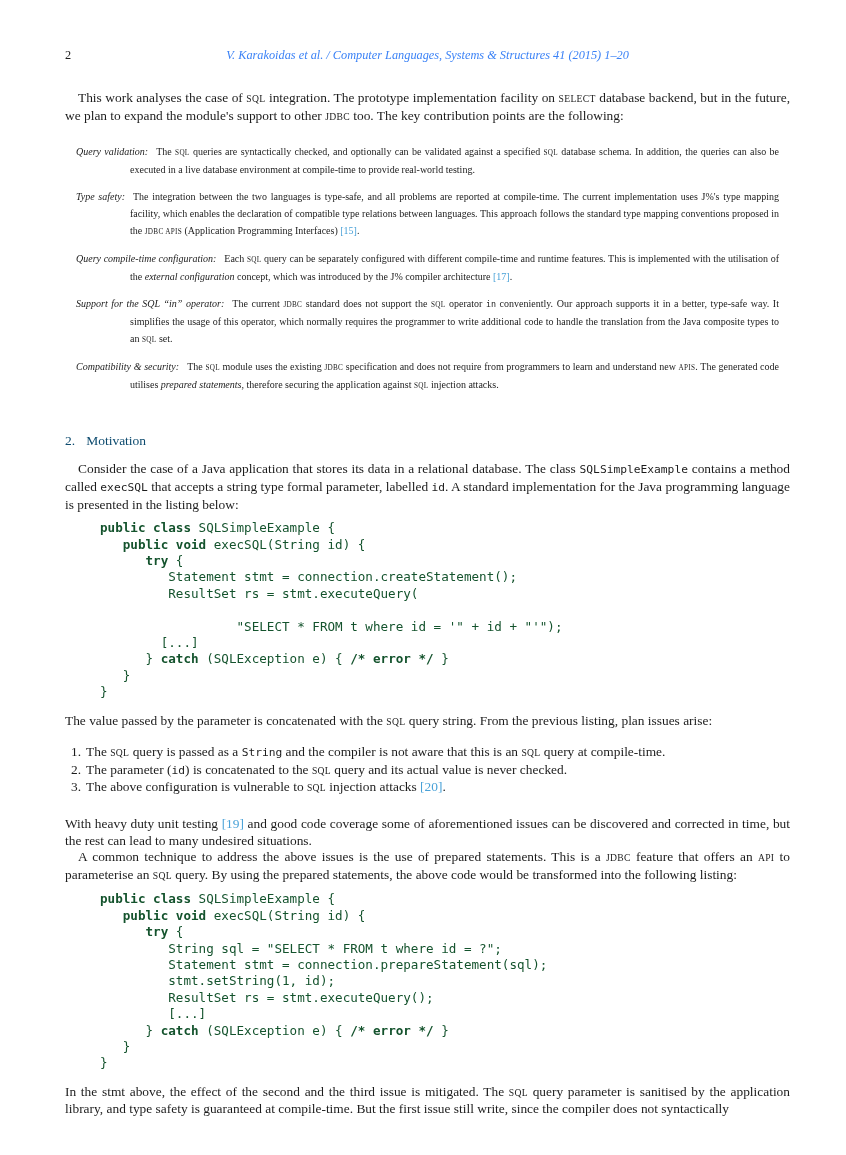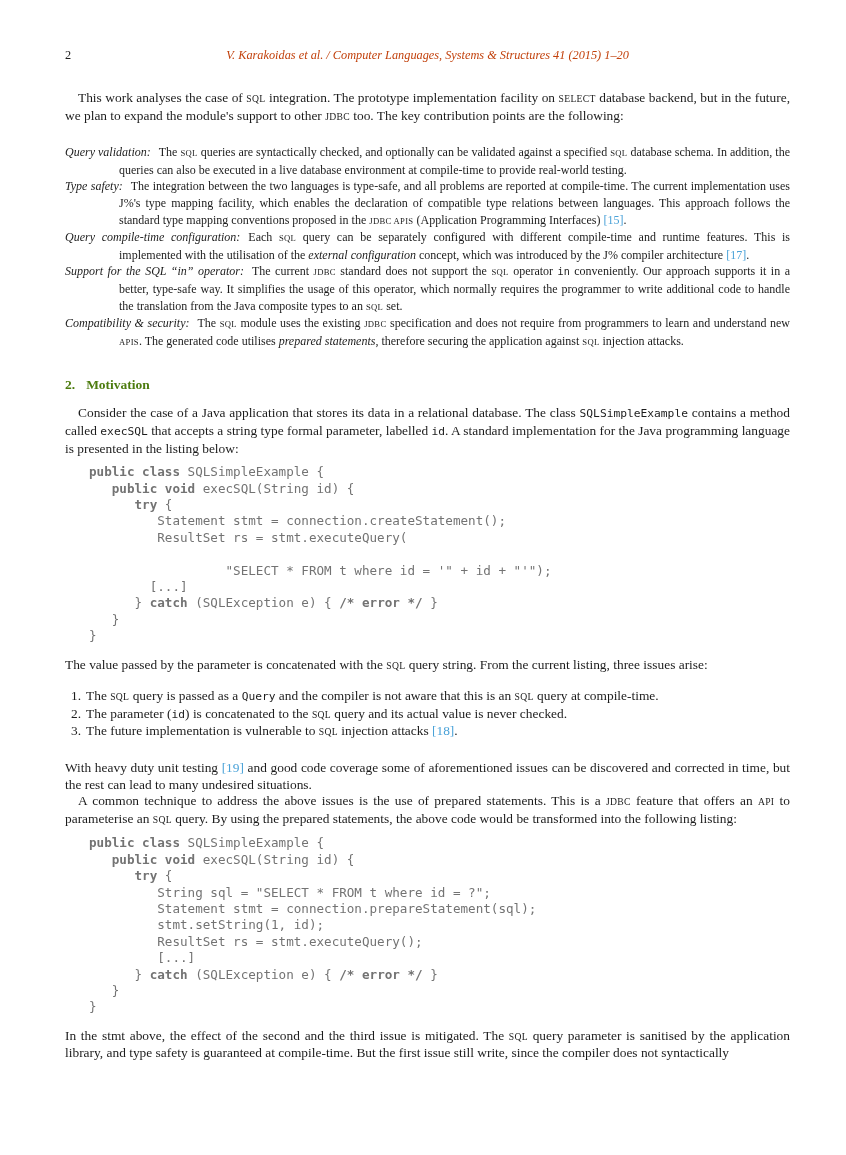--- a/index.html
+++ b/index.html
@@ -7,56 +7,56 @@
     width: 846px; height: 1155px; overflow: hidden;
     font-family: "Liberation Serif", serif;
     color: #1c1c1c;
     -webkit-font-smoothing: antialiased;
   }
   .page { padding: 48px 56px 0 65px; box-sizing: border-box; width: 846px; }
 
   
   .pagehead { position: relative; font-size: 12.3px; line-height: 14px; margin-bottom: 28px; }
   .pnum { position: absolute; left: 0; top: 0; font-style: normal; }
-  .ptitle { display: block; text-align: center; font-style: italic; color: #c2410c; }
+  .ptitle { display: block; text-align: center; font-style: italic; color: #3b82f6; }
 
   
   .para {
     font-size: 13.4px; line-height: 16.6px; text-align: justify;
     margin: 0; color: #1c1c1c;
   }
   .para.indent { text-indent: 13px; }
   .gap-md { margin-top: 19px; }
   .gap-sm { margin-top: 12px; }
 
   
   .sc { font-size: 72%; letter-spacing: 0.3px; }
   .it { font-style: italic; }
   .bd { font-weight: bold; }
   .code { font-family: "DejaVu Sans Mono", monospace; font-size: 84%; }
   .ref { color: #4aa2d8; }
 
   
   .deflist { margin-top: 19px; }
   .defitem {
-    font-size: 12px; line-height: 16.6px; text-align: justify;
-    padding-left: 54px; text-indent: -54px; margin: 0;
+    font-size: 10px; line-height: 16.6px; text-align: justify;
+    padding-left: 54px; text-indent: -54px; margin: 11px;
   }
   .term { font-style: italic; }
   .termgap { display: inline-block; width: 8px; }
 
   
-  .sechead { margin-top: 27px; font-size: 13.5px; font-weight: bold; color: #4d7c0f; }
+  .sechead { margin-top: 39px; font-size: 13.5px; font-weight: normal; color: #0c4a6e; }
   .sechead .secnum { margin-right: 11px; }
 
   
   .listing {
-    margin: 7px 0 0 24px; padding: 0;
+    margin: 7px 0 0 35px; padding: 0;
     font-family: "DejaVu Sans Mono", monospace;
-    font-size: 12.6px; line-height: 16.4px; color: #737373;
+    font-size: 12.6px; line-height: 16.4px; color: #14532d;
   }
   .codeline { white-space: pre; }
 
   
   .numlist { margin: 14px 0 0 6px; padding: 0; list-style: none; }
   .numlist li {
     font-size: 13.4px; line-height: 16.6px; text-align: justify;
     padding-left: 18px; text-indent: -18px;
   }
   .linum { margin-right: 5px; }
@@ -90,26 +90,26 @@
       <span class="term">Compatibility &amp; security:</span><span class="termgap"></span><span><span>The </span><span class="sc">SQL</span><span> module uses the existing </span><span class="sc">JDBC</span><span> specification and does not require from programmers to learn and understand new </span><span class="sc">APIS</span><span>. The generated code utilises </span><span class="it">prepared statements</span><span>, therefore securing the application against </span><span class="sc">SQL</span><span> injection attacks.</span></span>
     </div>
   </section>
 
   <h2 class="sechead"><span class="secnum">2.</span><span>Motivation</span></h2>
 
   <p class="para indent" style="margin-top: 12px;"><span>Consider the case of a Java application that stores its data in a relational database. The class </span><span class="code">SQLSimpleExample</span><span> contains a method called </span><span class="code">execSQL</span><span> that accepts a string type formal parameter, labelled </span><span class="code">id</span><span>. A standard implementation for the Java programming language is presented in the listing below:</span></p>
 
   <pre class="listing"><div class="codeline"><span class="bd">public</span><span> </span><span class="bd">class</span><span> SQLSimpleExample {</span></div><div class="codeline"><span>   </span><span class="bd">public</span><span> </span><span class="bd">void</span><span> execSQL(String id) {</span></div><div class="codeline"><span>      </span><span class="bd">try</span><span> {</span></div><div class="codeline"><span>         Statement stmt = connection.createStatement();</span></div><div class="codeline"><span>         ResultSet rs = stmt.executeQuery(</span></div><div class="codeline">&nbsp;</div><div class="codeline"><span>                  "SELECT * FROM t where id = '" + id + "'");</span></div><div class="codeline"><span>        [...]</span></div><div class="codeline"><span>      } </span><span class="bd">catch</span><span> (SQLException e) { </span><span class="bd">/* error */</span><span> }</span></div><div class="codeline"><span>   }</span></div><div class="codeline"><span>}</span></div></pre>
 
-  <p class="para gap-sm"><span>The value passed by the parameter is concatenated with the </span><span class="sc">SQL</span><span> query string. From the current listing, three issues arise:</span></p>
+  <p class="para gap-sm"><span>The value passed by the parameter is concatenated with the </span><span class="sc">SQL</span><span> query string. From the previous listing, plan issues arise:</span></p>
 
   <ol class="numlist">
-    <li><span class="linum">1.</span><span><span>The </span><span class="sc">SQL</span><span> query is passed as a </span><span class="code">Query</span><span> and the compiler is not aware that this is an </span><span class="sc">SQL</span><span> query at compile-time.</span></span></li>
+    <li><span class="linum">1.</span><span><span>The </span><span class="sc">SQL</span><span> query is passed as a </span><span class="code">String</span><span> and the compiler is not aware that this is an </span><span class="sc">SQL</span><span> query at compile-time.</span></span></li>
     <li><span class="linum">2.</span><span><span>The parameter (</span><span class="code">id</span><span>) is concatenated to the </span><span class="sc">SQL</span><span> query and its actual value is never checked.</span></span></li>
-    <li><span class="linum">3.</span><span><span>The future implementation is vulnerable to </span><span class="sc">SQL</span><span> injection attacks </span><span class="ref">[18]</span><span>.</span></span></li>
+    <li><span class="linum">3.</span><span><span>The above configuration is vulnerable to </span><span class="sc">SQL</span><span> injection attacks </span><span class="ref">[20]</span><span>.</span></span></li>
   </ol>
 
   <p class="para gap-md"><span>With heavy duty unit testing </span><span class="ref">[19]</span><span> and good code coverage some of aforementioned issues can be discovered and corrected in time, but the rest can lead to many undesired situations.</span></p>
   <p class="para indent"><span>A common technique to address the above issues is the use of prepared statements. This is a </span><span class="sc">JDBC</span><span> feature that offers an </span><span class="sc">API</span><span> to parameterise an </span><span class="sc">SQL</span><span> query. By using the prepared statements, the above code would be transformed into the following listing:</span></p>
 
   <pre class="listing"><div class="codeline"><span class="bd">public</span><span> </span><span class="bd">class</span><span> SQLSimpleExample {</span></div><div class="codeline"><span>   </span><span class="bd">public</span><span> </span><span class="bd">void</span><span> execSQL(String id) {</span></div><div class="codeline"><span>      </span><span class="bd">try</span><span> {</span></div><div class="codeline"><span>         String sql = "SELECT * FROM t where id = ?";</span></div><div class="codeline"><span>         Statement stmt = connection.prepareStatement(sql);</span></div><div class="codeline"><span>         stmt.setString(1, id);</span></div><div class="codeline"><span>         ResultSet rs = stmt.executeQuery();</span></div><div class="codeline"><span>         [...]</span></div><div class="codeline"><span>      } </span><span class="bd">catch</span><span> (SQLException e) { </span><span class="bd">/* error */</span><span> }</span></div><div class="codeline"><span>   }</span></div><div class="codeline"><span>}</span></div></pre>
 
   <p class="para gap-sm"><span>In the stmt above, the effect of the second and the third issue is mitigated. The </span><span class="sc">SQL</span><span> query parameter is sanitised by the application library, and type safety is guaranteed at compile-time. But the first issue still write, since the compiler does not syntactically</span></p>
 
 </div>

